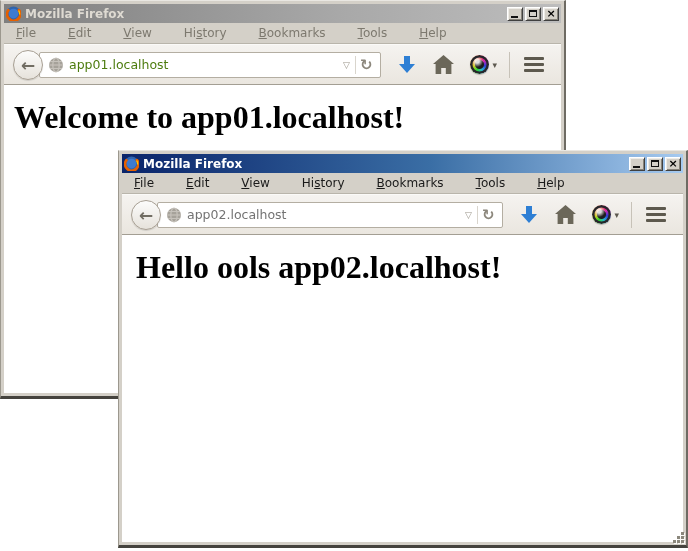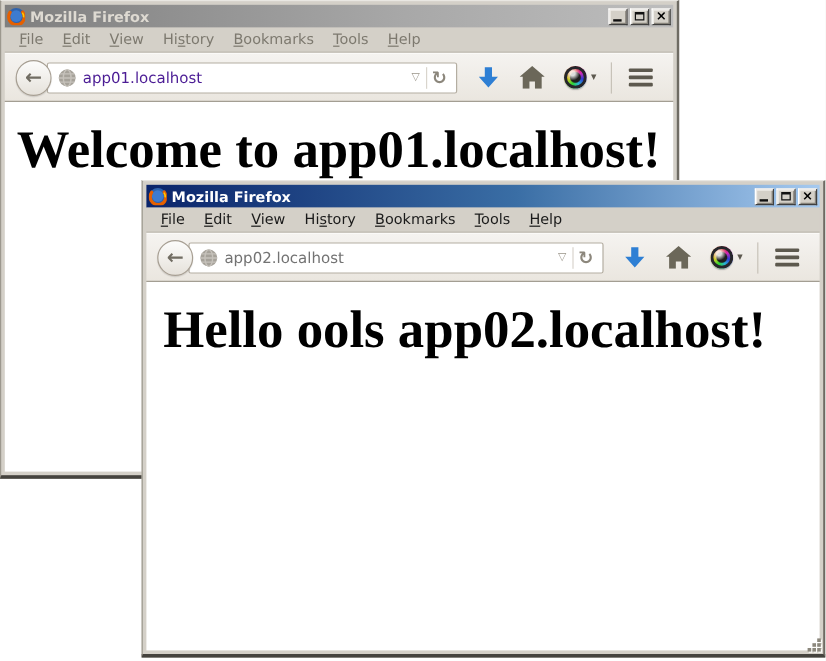--- a/index.html
+++ b/index.html
@@ -28,21 +28,21 @@
     display:flex; align-items:center; justify-content:center;
     font-size:11px; font-weight:bold; color:#000; line-height:1;
   }
   .glyph-min { position:absolute; left:3px; bottom:2px; width:7px; height:2px; background:#111; }
   .glyph-max { width:8px; height:7px; border:1px solid #111; border-top-width:2px; }
   .glyph-close { margin-top:-1px; }
 
   
   .menubar {
     height:21px; flex:0 0 21px; background:#d4d0c8; display:flex; align-items:center;
-    font-size:12px; color:#1a1a1a; padding-left:4px; border-bottom:1px solid #b9b5ab;
+    font-size:12px; color:#1a1a1a; padding-left:4px; border-bottom:1px solid #b9b5ab;gap:16px;
   }
   .win.inactive .menubar { color:#7d796f; }
   .menu-item { padding:2px 8px; white-space:nowrap; cursor:default; }
   .menu-item .ak { text-decoration:underline; }
 
   
   .navbar {
     height:41px; flex:0 0 41px; display:flex; align-items:center; padding:0 9px;
     background:linear-gradient(#f5f3f0,#eae6df);
     border-top:1px solid #fbfaf8; border-bottom:1px solid #a39e93;
@@ -57,21 +57,21 @@
   .urlbar {
     flex:1 1 auto; height:26px; margin-left:-4px; z-index:1;
     background:#ffffff; border:1px solid #b4aea2; border-radius:2px;
     display:flex; align-items:center; padding:0 4px 0 8px;
   }
   .urlbar .site-icon { flex:0 0 16px; margin-right:5px; }
   .url-input {
     flex:1 1 auto; border:none; outline:none; background:transparent;
     font-family:"DejaVu Sans",sans-serif; font-size:12.5px; color:#737373; min-width:0;
   }
-  .win.inactive .url-input { color:#4c1d95; }
+  .win.inactive .url-input { color:#4d7c0f; }
   .url-drop { font-size:9px; color:#9a958a; padding:0 5px; }
   .url-sep { width:1px; height:18px; background:#d9d5cd; }
   .url-reload { font-size:15px; color:#8c877c; padding:0 4px; font-weight:bold; }
 
   .nav-icon-btn { flex:0 0 auto; display:flex; align-items:center; justify-content:center;
     padding:0 8px; height:34px; cursor:default; }
   .caret { font-size:9px; color:#5d594f; margin-left:3px; }
   .toolbar-sep { width:1px; height:26px; background:#c7c2b8; margin:0 6px 0 4px; }
   .hamburger { display:flex; flex-direction:column; justify-content:center; gap:3px; }
   .hamburger span { display:block; width:20px; height:3px; background:#5d594e; border-radius:1px; }
@@ -82,21 +82,21 @@
       radial-gradient(circle at 38% 32%, rgba(255,255,255,.85) 0 2px, rgba(255,255,255,0) 6px),
       radial-gradient(circle at 50% 50%, #1d1d1d 0 4px, rgba(0,0,0,0) 5px),
       conic-gradient(#d42727,#d427b4,#2f3bd4,#27b6d4,#2ed42e,#d4ce27,#d47a27,#d42727);
     box-shadow: inset 0 0 0 2.5px #26262b, 0 1px 1px rgba(0,0,0,.25);
   }
 
   
   .content { flex:1 1 auto; background:#ffffff; overflow:hidden; position:relative; }
   .content h1 {
     font-family:"Liberation Serif","DejaVu Serif",serif;
-    font-size:44px; font-weight:bold; color:#000000;
+    font-size:32px; font-weight:bold; color:#000000;
     margin:14px 0 0 10px; white-space:nowrap;
   }
 
   
   .grip { position:absolute; right:1px; bottom:1px; width:14px; height:14px; }
   .grip i { position:absolute; width:3px; height:3px; background:#8b877c; box-shadow:1px 1px 0 #fbfaf7; }
   .grip i:nth-child(1){ right:1px;  bottom:9px; }
   .grip i:nth-child(2){ right:5px;  bottom:5px; }
   .grip i:nth-child(3){ right:1px;  bottom:5px; }
   .grip i:nth-child(4){ right:9px;  bottom:1px; }

